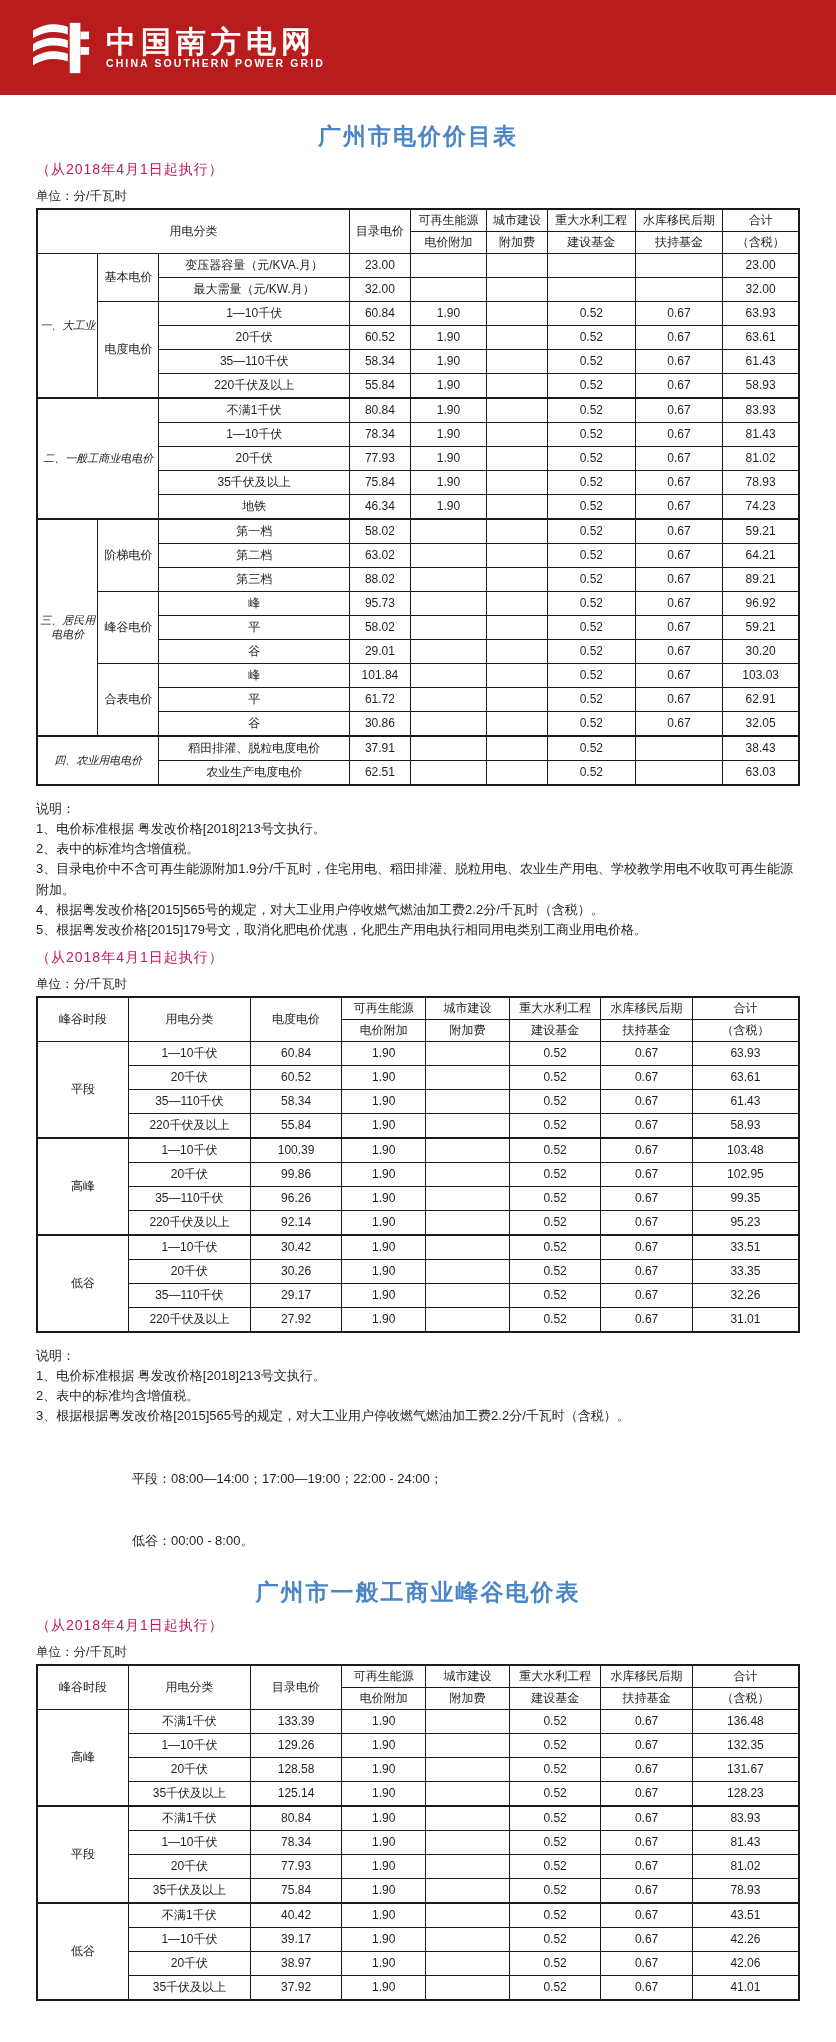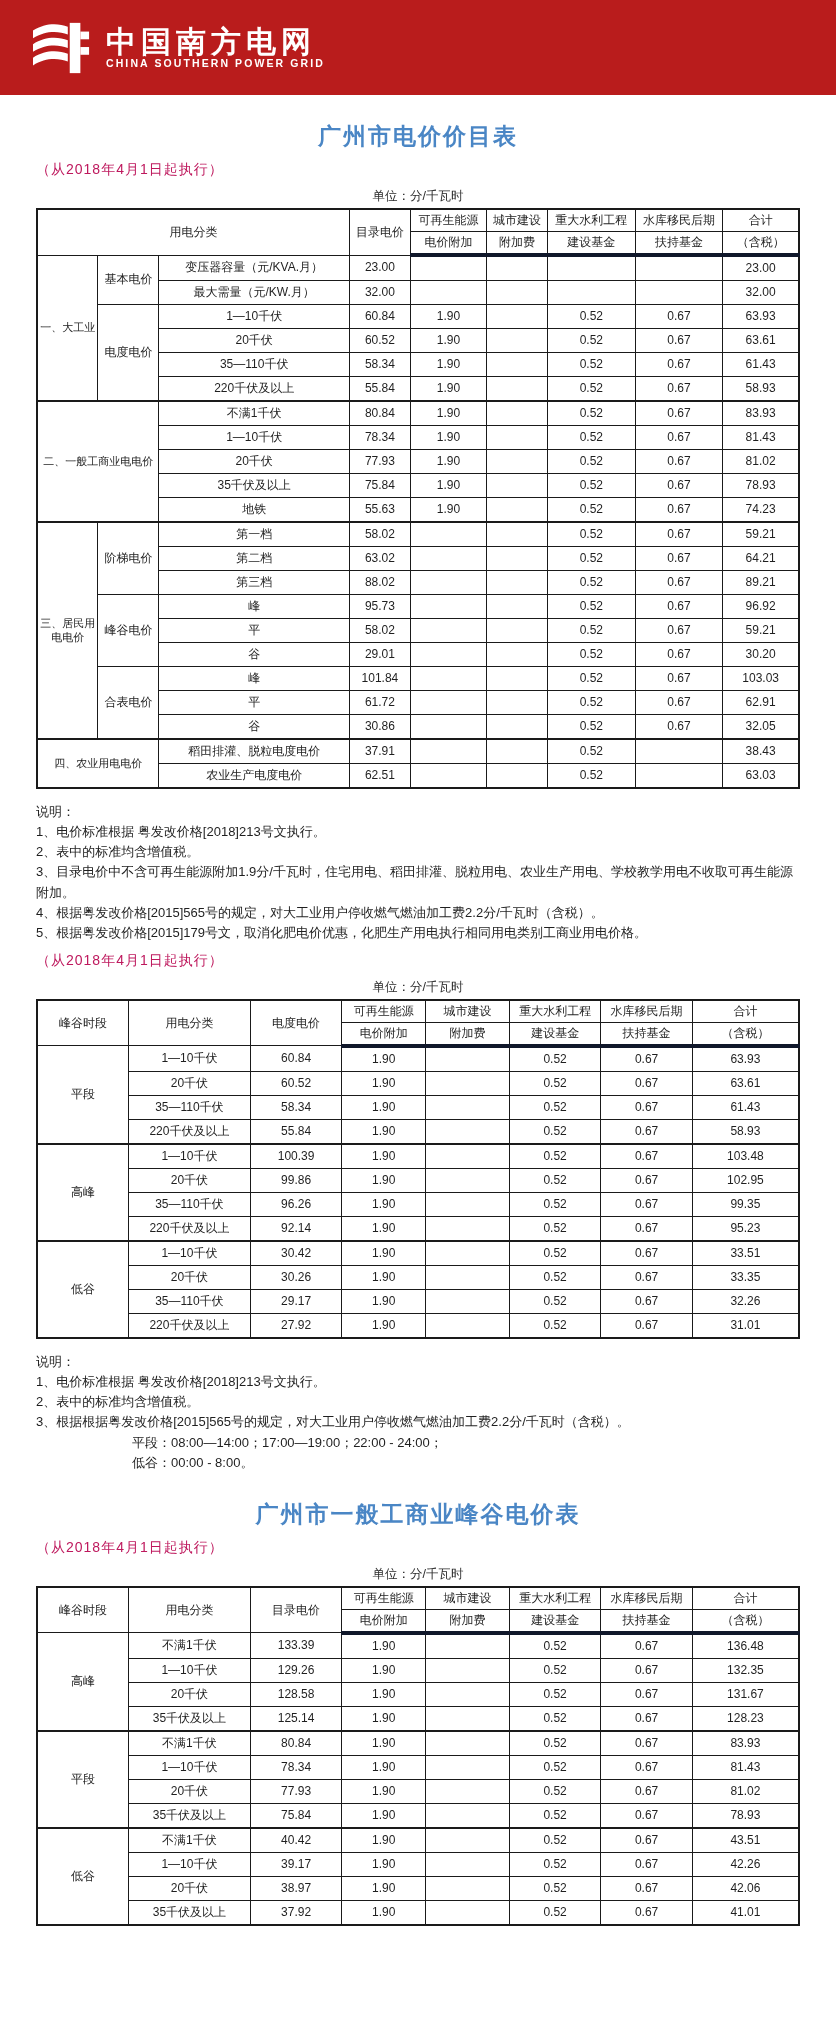--- a/index.html
+++ b/index.html
@@ -14,32 +14,32 @@
   .logo{display:flex; align-items:center;}
   .logo svg{width:64px; height:58px; margin-right:12px;}
   .brand-cn{color:#fff; font-size:30px; font-weight:bold; letter-spacing:5px; line-height:1;}
   .brand-en{color:#fff; font-size:10.5px; font-weight:bold; letter-spacing:2.1px; }
   .content{padding:0 36px; box-sizing:border-box;}
   .sec-title{
     text-align:center; color:#4a86c5; font-size:23px; font-weight:bold;
     letter-spacing:2px; margin-top:26px;
   }
   .sec-sub{text-align:left; font-size:14px; margin-top:9px; letter-spacing:1px; color:#be185d;}
-  .unit{ text-align:center; font-size:12.5px; margin-top:9px; margin-bottom:3px; color:#2b2b2b;}
+  .unit{ text-align:left; font-size:12.5px; margin-top:9px; margin-bottom:3px; color:#2b2b2b;}
   table.pt{width:100%; border-collapse:collapse; table-layout:fixed; border:2px solid #1a1a1a;}
   .pt th,.pt td{
     border:1px solid #1a1a1a; font-size:12px; font-weight:normal; text-align:center;
     padding:1px 2px; height:21px; line-height:1.25; color:#1f1f1f;
   }
   .pt thead th{height:19px;}
-  .pt thead tr.hb th{border-bottom:4px solid #0f172a;}
+  .pt thead tr.hb th{border-bottom:1px solid #0f172a;}
   .pt tr.sec td{border-top:2px solid #1a1a1a;}
-  .pt td.cat{font-size:11px;}
+  .pt td.cat{font-size:11px;font-style:italic;}
   .notes{font-size:13px; line-height:1.55; margin-top:13px; color:#1f1f1f;}
-  .notes .ind{padding-left:96px;}
+  .notes .ind{padding-left:96px;margin-top:42px;}
 </style>
 </head>
 <body>
 
 <div class="banner">
   <div class="logo">
     <svg viewBox="0 0 64 60" xmlns="http://www.w3.org/2000/svg">
       <g fill="#ffffff">
         <rect x="40" y="4" width="11" height="52"></rect>
         <rect x="51" y="13" width="9" height="8"></rect>
@@ -182,21 +182,21 @@
           <td>35千伏及以上</td>
           <td>75.84</td>
           <td>1.90</td>
           <td></td>
           <td>0.52</td>
           <td>0.67</td>
           <td>78.93</td>
         </tr>
       <tr>
           <td>地铁</td>
-          <td>55.63</td>
+          <td>46.34</td>
           <td>1.90</td>
           <td></td>
           <td>0.52</td>
           <td>0.67</td>
           <td>74.23</td>
         </tr>
       <tr class="sec">
           <td rowspan="9" class="cat">三、居民用电电价</td>
           <td rowspan="3">阶梯电价</td>
           <td>第一档</td>

